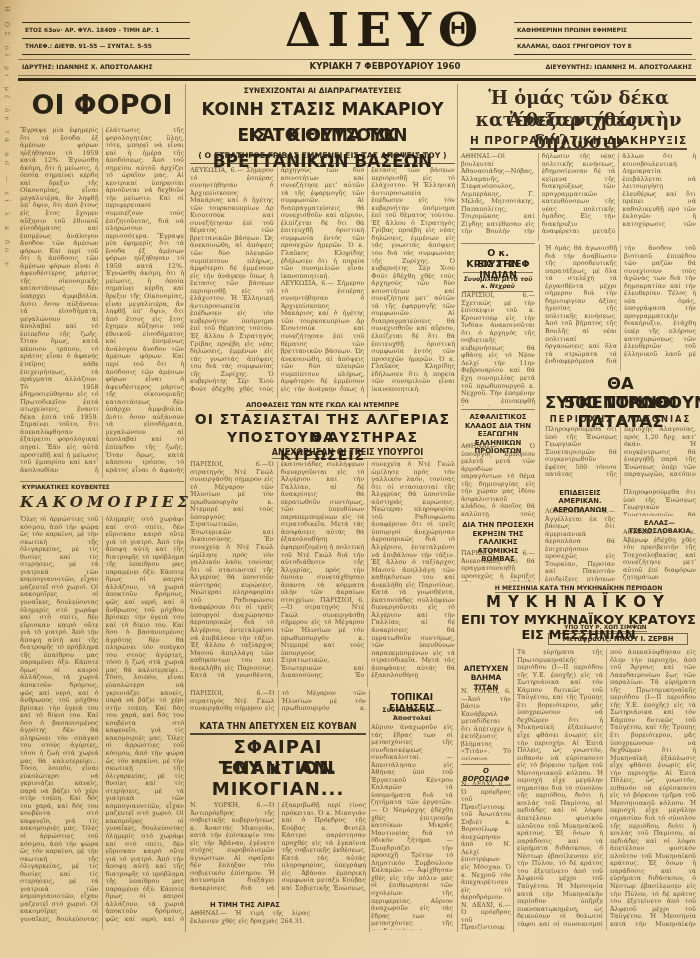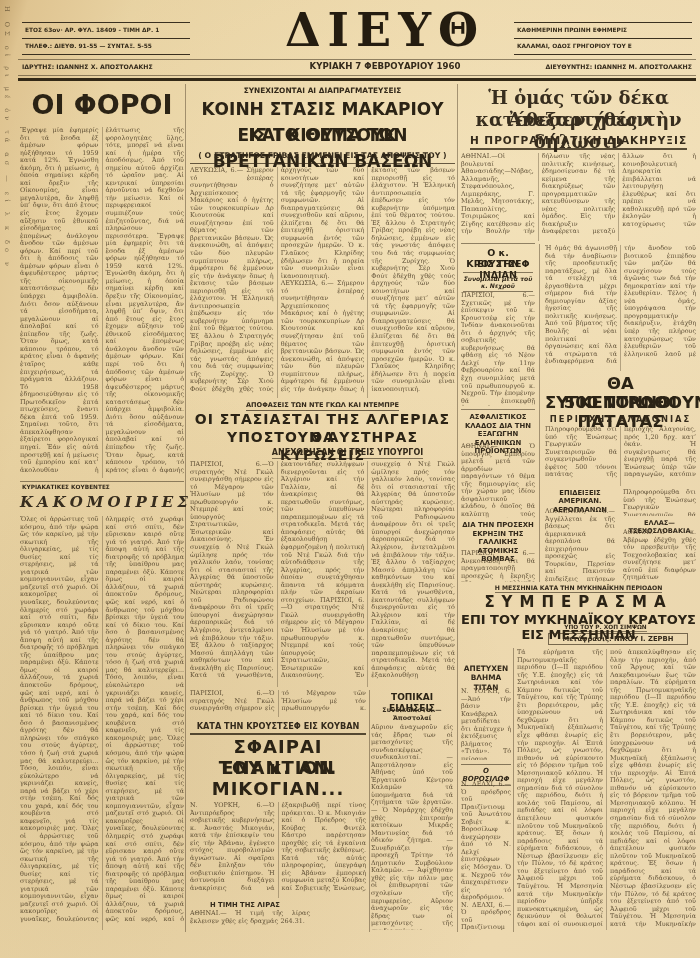--- a/index.html
+++ b/index.html
@@ -79,21 +79,21 @@
   <div class="abs kick" style="left:190px;top:151px;width:265px;font-size:7.8px;padding-bottom:3px;border-bottom:1.5px solid rgba(55,43,25,.75);">( Ο ΣΤΡΑΤΗΓΟΣ ΓΡΙΒΑΣ ΕΜΜΕΝΕΙ ΕΙΣ ΤΑΣ ΑΠΟΨΕΙΣ ΤΟΥ )</div>
   <div class="abs small c3" style="left:190px;top:167px;width:265px;height:231px;">ΛΕΥΚΩΣΙΑ, 6.— Σήμερον τό ἑσπέρας συνηντήθησαν ὁ Ἀρχιεπίσκοπος Μακάριος καί ὁ ἡγέτης τῶν τουρκοκυπρίων Δρ Κιουτσούκ καί συνεζήτησαν ἐπί τοῦ θέματος τῶν βρεττανικῶν βάσεων. Ὡς ἀνεκοινώθη, αἱ ἀπόψεις τῶν δύο πλευρῶν συμπίπτουν πλήρως, ἀμφότεροι δέ ἐμμένουν εἰς τήν ἀνάγκην ὅπως ἡ ἔκτασις τῶν βάσεων περιορισθῇ εἰς τό ἐλάχιστον. Ἡ Ἑλληνική ἀντιπροσωπεία ἐπέδωσεν εἰς τόν κυβερνήτην ὑπόμνημα ἐπί τοῦ θέματος τούτου. Ἐξ ἄλλου ὁ Στρατηγός Γρίβας προέβη εἰς νέας δηλώσεις, ἐμμένων εἰς τάς γνωστάς ἀπόψεις του διά τάς συμφωνίας τῆς Ζυρίχης. Ὁ κυβερνήτης Σέρ Χιού Φούτ ἐδέχθη χθές τούς ἀρχηγούς τῶν δύο κοινοτήτων καί συνεζήτησε μετ’ αὐτῶν τά τῆς ἐφαρμογῆς τῶν συμφωνιῶν. Αἱ διαπραγματεύσεις θά συνεχισθοῦν καί αὔριον, ἐλπίζεται δέ ὅτι θά ἐπιτευχθῇ ὁριστική συμφωνία ἐντός τῶν προσεχῶν ἡμερῶν. Ὁ κ. Γλαῦκος Κληρίδης ἐδήλωσεν ὅτι ἡ πορεία τῶν συνομιλιῶν εἶναι ἱκανοποιητική. ΛΕΥΚΩΣΙΑ, 6.— Σήμερον τό ἑσπέρας συνηντήθησαν ὁ Ἀρχιεπίσκοπος Μακάριος καί ὁ ἡγέτης τῶν τουρκοκυπρίων Δρ Κιουτσούκ καί συνεζήτησαν ἐπί τοῦ θέματος τῶν βρεττανικῶν βάσεων. Ὡς ἀνεκοινώθη, αἱ ἀπόψεις τῶν δύο πλευρῶν συμπίπτουν πλήρως, ἀμφότεροι δέ ἐμμένουν εἰς τήν ἀνάγκην ὅπως ἡ ἔκτασις τῶν βάσεων περιορισθῇ εἰς τό ἐλάχιστον. Ἡ Ἑλληνική ἀντιπροσωπεία ἐπέδωσεν εἰς τόν κυβερνήτην ὑπόμνημα ἐπί τοῦ θέματος τούτου. Ἐξ ἄλλου ὁ Στρατηγός Γρίβας προέβη εἰς νέας δηλώσεις, ἐμμένων εἰς τάς γνωστάς ἀπόψεις του διά τάς συμφωνίας τῆς Ζυρίχης. Ὁ κυβερνήτης Σέρ Χιού Φούτ ἐδέχθη χθές τούς ἀρχηγούς τῶν δύο κοινοτήτων καί συνεζήτησε μετ’ αὐτῶν τά τῆς ἐφαρμογῆς τῶν συμφωνιῶν. Αἱ διαπραγματεύσεις θά συνεχισθοῦν καί αὔριον, ἐλπίζεται δέ ὅτι θά ἐπιτευχθῇ ὁριστική συμφωνία ἐντός τῶν προσεχῶν ἡμερῶν. Ὁ κ. Γλαῦκος Κληρίδης ἐδήλωσεν ὅτι ἡ πορεία τῶν συνομιλιῶν εἶναι ἱκανοποιητική. ΛΕΥΚΩΣΙΑ, 6.— Σήμερον τό ἑσπέρας συνηντήθησαν ὁ Ἀρχιεπίσκοπος Μακάριος καί ὁ ἡγέτης τῶν τουρκοκυπρίων Δρ Κιουτσούκ καί συνεζήτησαν ἐπί τοῦ θέματος τῶν βρεττανικῶν βάσεων. Ὡς ἀνεκοινώθη, αἱ ἀπόψεις τῶν δύο πλευρῶν συμπίπτουν πλήρως, ἀμφότεροι δέ ἐμμένουν εἰς τήν ἀνάγκην ὅπως ἡ ἔκτασις τῶν βάσεων περιορισθῇ εἰς τό ἐλάχιστον. Ἡ Ἑλληνική ἀντιπροσωπεία ἐπέδωσεν εἰς τόν κυβερνήτην ὑπόμνημα ἐπί τοῦ θέματος τούτου. Ἐξ ἄλλου ὁ Στρατηγός Γρίβας προέβη εἰς νέας δηλώσεις, ἐμμένων εἰς τάς γνωστάς ἀπόψεις του διά τάς συμφωνίας τῆς Ζυρίχης. Ὁ κυβερνήτης Σέρ Χιού Φούτ ἐδέχθη χθές τούς ἀρχηγούς τῶν δύο κοινοτήτων καί συνεζήτησε μετ’ αὐτῶν τά τῆς ἐφαρμογῆς τῶν συμφωνιῶν. Αἱ διαπραγματεύσεις θά συνεχισθοῦν καί αὔριον, ἐλπίζεται δέ ὅτι θά ἐπιτευχθῇ ὁριστική συμφωνία ἐντός τῶν προσεχῶν ἡμερῶν. Ὁ κ. Γλαῦκος Κληρίδης ἐδήλωσεν ὅτι ἡ πορεία τῶν συνομιλιῶν εἶναι ἱκανοποιητική.</div>
 
   <div class="abs kick" style="left:190px;top:401px;width:265px;font-size:6.6px;"><span style="border-bottom:1px solid rgba(55,43,25,.7);padding-bottom:1px;">ΑΠΟΦΑΣΕΙΣ ΤΩΝ ΝΤΕ ΓΚΩΛ ΚΑΙ ΝΤΕΜΠΡΕ</span></div>
   <div class="abs hl sx80" style="left:190px;top:410px;width:265px;font-size:14px;line-height:18px;letter-spacing:1px;"><span>ΟΙ ΣΤΑΣΙΑΣΤΑΙ ΤΗΣ ΑΛΓΕΡΙΑΣ ΘΑ</span></div>
   <div class="abs hl sx80" style="left:190px;top:428px;width:265px;font-size:14px;line-height:18px;letter-spacing:1px;"><span>ΥΠΟΣΤΟΥΝ ΑΥΣΤΗΡΑΣ ΚΥΡΩΣΕΙΣ</span></div>
   <div class="abs kick" style="left:240px;top:448px;width:215px;font-size:8px;"><span style="border-bottom:1px solid rgba(55,43,25,.6);padding-bottom:1px;">ΑΝΕΧΩΡΗΣΑΝ ΟΙ ΤΡΕΙΣ ΥΠΟΥΡΓΟΙ</span></div>
   <div class="abs small c3" style="left:190px;top:461px;width:265px;height:226px;">ΠΑΡΙΣΙΟΙ, 6.—Ὁ στρατηγός Ντέ Γκώλ συνειργάσθη σήμερον εἰς τό Μέγαρον τῶν Ἠλυσίων μέ τόν πρωθυπουργόν κ. Ντεμπρέ καί τούς ὑπουργούς Στρατιωτικῶν, Ἐσωτερικῶν καί Δικαιοσύνης. Ἐν συνεχείᾳ ὁ Ντέ Γκώλ ὡμίλησε πρός τόν γαλλικόν λαόν, τονίσας ὅτι οἱ στασιασταί τῆς Ἀλγερίας θά ὑποστοῦν αὐστηράς κυρώσεις. Νεώτεραι πληροφορίαι τοῦ Ραδιοφώνου ἀναφέρουν ὅτι οἱ τρεῖς ὑπουργοί ἀνεχώρησαν ἀεροπορικῶς διά τό Ἀλγέριον, ἐντεταλμένοι νά ἐπιβάλουν τήν τάξιν. Ἐξ ἄλλου ὁ ταξίαρχος Μασσύ ἀπηλλάγη τῶν καθηκόντων του καί ἀνεκλήθη εἰς Παρισίους. Κατά τά γνωσθέντα, ἑκατοντάδες συλλήψεων διενεργοῦνται εἰς τό Ἀλγέριον καί τήν Γαλλίαν, αἱ δέ ἀνακρίσεις θά περατωθοῦν συντόμως, τῶν ὑπευθύνων παραπεμπομένων εἰς τά στρατοδικεῖα. Μετά τάς ἀποφάσεις αὐτάς θά ἐξακολουθήσῃ ἐφαρμοζομένη ἡ πολιτική τοῦ Ντέ Γκώλ διά τήν αὐτοδιάθεσιν τῆς Ἀλγερίας, πρός τήν ὁποίαν συνετάχθησαν ἅπαντα τά κόμματα πλήν τῶν ἀκραίων στοιχείων. ΠΑΡΙΣΙΟΙ, 6.—Ὁ στρατηγός Ντέ Γκώλ συνειργάσθη σήμερον εἰς τό Μέγαρον τῶν Ἠλυσίων μέ τόν πρωθυπουργόν κ. Ντεμπρέ καί τούς ὑπουργούς Στρατιωτικῶν, Ἐσωτερικῶν καί Δικαιοσύνης. Ἐν συνεχείᾳ ὁ Ντέ Γκώλ ὡμίλησε πρός τόν γαλλικόν λαόν, τονίσας ὅτι οἱ στασιασταί τῆς Ἀλγερίας θά ὑποστοῦν αὐστηράς κυρώσεις. Νεώτεραι πληροφορίαι τοῦ Ραδιοφώνου ἀναφέρουν ὅτι οἱ τρεῖς ὑπουργοί ἀνεχώρησαν ἀεροπορικῶς διά τό Ἀλγέριον, ἐντεταλμένοι νά ἐπιβάλουν τήν τάξιν. Ἐξ ἄλλου ὁ ταξίαρχος Μασσύ ἀπηλλάγη τῶν καθηκόντων του καί ἀνεκλήθη εἰς Παρισίους. Κατά τά γνωσθέντα, ἑκατοντάδες συλλήψεων διενεργοῦνται εἰς τό Ἀλγέριον καί τήν Γαλλίαν, αἱ δέ ἀνακρίσεις θά περατωθοῦν συντόμως, τῶν ὑπευθύνων παραπεμπομένων εἰς τά στρατοδικεῖα. Μετά τάς ἀποφάσεις αὐτάς θά ἐξακολουθήσῃ ἐφαρμοζομένη ἡ πολιτική τοῦ Ντέ Γκώλ διά τήν αὐτοδιάθεσιν τῆς Ἀλγερίας, πρός τήν ὁποίαν συνετάχθησαν ἅπαντα τά κόμματα πλήν τῶν ἀκραίων στοιχείων. ΠΑΡΙΣΙΟΙ, 6.—Ὁ στρατηγός Ντέ Γκώλ συνειργάσθη σήμερον εἰς τό Μέγαρον τῶν Ἠλυσίων μέ τόν πρωθυπουργόν κ. Ντεμπρέ καί τούς ὑπουργούς Στρατιωτικῶν, Ἐσωτερικῶν καί Δικαιοσύνης. Ἐν συνεχείᾳ ὁ Ντέ Γκώλ ὡμίλησε πρός τόν γαλλικόν λαόν, τονίσας ὅτι οἱ στασιασταί τῆς Ἀλγερίας θά ὑποστοῦν αὐστηράς κυρώσεις. Νεώτεραι πληροφορίαι τοῦ Ραδιοφώνου ἀναφέρουν ὅτι οἱ τρεῖς ὑπουργοί ἀνεχώρησαν ἀεροπορικῶς διά τό Ἀλγέριον, ἐντεταλμένοι νά ἐπιβάλουν τήν τάξιν. Ἐξ ἄλλου ὁ ταξίαρχος Μασσύ ἀπηλλάγη τῶν καθηκόντων του καί ἀνεκλήθη εἰς Παρισίους. Κατά τά γνωσθέντα, ἑκατοντάδες συλλήψεων διενεργοῦνται εἰς τό Ἀλγέριον καί τήν Γαλλίαν, αἱ δέ ἀνακρίσεις θά περατωθοῦν συντόμως, τῶν ὑπευθύνων παραπεμπομένων εἰς τά στρατοδικεῖα. Μετά τάς ἀποφάσεις αὐτάς θά ἐξακολουθήσῃ ἐφαρμοζομένη ἡ πολιτική τοῦ Ντέ Γκώλ διά τήν αὐτοδιάθεσιν τῆς Ἀλγερίας, πρός τήν ὁποίαν συνετάχθησαν ἅπαντα τά κόμματα πλήν τῶν ἀκραίων στοιχείων.</div>
   <div class="abs small c2" style="left:190px;top:690px;width:176px;height:27px;">ΠΑΡΙΣΙΟΙ, 6.—Ὁ στρατηγός Ντέ Γκώλ συνειργάσθη σήμερον εἰς τό Μέγαρον τῶν Ἠλυσίων μέ τόν πρωθυπουργόν κ. Ντεμπρέ καί τούς ὑπουργούς Στρατιωτικῶν, Ἐσωτερικῶν καί Δικαιοσύνης. Ἐν συνεχείᾳ ὁ Ντέ Γκώλ ὡμίλησε πρός τόν γαλλικόν λαόν, τονίσας ὅτι οἱ στασιασταί τῆς Ἀλγερίας θά ὑποστοῦν αὐστηράς κυρώσεις. Νεώτεραι πληροφορίαι τοῦ Ραδιοφώνου ἀναφέρουν ὅτι οἱ τρεῖς ὑπουργοί ἀνεχώρησαν ἀεροπορικῶς διά τό Ἀλγέριον, ἐντεταλμένοι νά ἐπιβάλουν τήν τάξιν. Ἐξ ἄλλου ὁ ταξίαρχος Μασσύ ἀπηλλάγη τῶν καθηκόντων του καί ἀνεκλήθη εἰς Παρισίους. Κατά τά γνωσθέντα, ἑκατοντάδες συλλήψεων διενεργοῦνται εἰς τό Ἀλγέριον καί τήν Γαλλίαν, αἱ δέ ἀνακρίσεις θά περατωθοῦν συντόμως, τῶν ὑπευθύνων παραπεμπομένων εἰς τά στρατοδικεῖα. Μετά τάς ἀποφάσεις αὐτάς θά ἐξακολουθήσῃ ἐφαρμοζομένη ἡ πολιτική τοῦ Ντέ Γκώλ διά τήν αὐτοδιάθεσιν τῆς Ἀλγερίας, πρός τήν ὁποίαν συνετάχθησαν ἅπαντα τά κόμματα πλήν τῶν ἀκραίων στοιχείων.</div>
 
-  <div class="abs kick" style="left:190px;top:721px;width:176px;font-size:8.2px;padding-bottom:2px;border-bottom:2px solid rgba(48,38,20,.8);">ΚΑΤΑ ΤΗΝ ΚΡΟΥΣΤΣΕΦ ΕΙΣ ΚΟΥΒΑΝ</div>
+  <div class="abs kick" style="left:190px;top:721px;width:176px;font-size:8.2px;padding-bottom:2px;border-bottom:2px solid rgba(48,38,20,.8);">ΚΑΤΑ ΤΗΝ ΑΠΕΤΥΧΕΝ ΕΙΣ ΚΟΥΒΑΝ</div>
   <div class="abs hl sx80" style="left:190px;top:757px;width:176px;font-size:18px;line-height:21px;letter-spacing:1px;"><span>ΤΟΥ κ. ΑΝ. ΜΙΚΟΓΙΑΝ...</span></div>
   <div class="abs hl sx80" style="left:190px;top:736px;width:176px;font-size:18px;line-height:21px;letter-spacing:1px;"><span>ΣΦΑΙΡΑΙ ΕΝΑΝΤΙΟΝ</span></div>
   <div class="abs small c2" style="left:190px;top:802px;width:176px;height:96px;">Ν. ΥΟΡΚΗ, 6.—Ὁ Ἀντιπρόεδρος τῆς σοβιετικῆς κυβερνήσεως κ. Ἀναστάς Μικογιάν, κατά τήν ἐπίσκεψίν του εἰς τήν Ἀβάναν, ἐγένετο στόχος πυροβολισμῶν ἀγνώστων. Αἱ σφαῖραι δέν ἔπληξαν τόν σοβιετικόν ἐπίσημον. Ἡ ἀστυνομία διεξάγει ἀνακρίσεις διά νά ἐξακριβωθῇ περί τίνος πρόκειται. Ὁ κ. Μικογιάν καί ὁ Πρόεδρος τῆς Κούβας κ. Φιντέλ Κάστρο παρέστησαν προχθές εἰς τά ἐγκαίνια τῆς σοβιετικῆς ἐκθέσεως. Κατά τάς αὐτάς πληροφορίας, ὑπεγράφη εἰς Ἀβάναν ἐμπορική συμφωνία μεταξύ Κούβας καί Σοβιετικῆς Ἑνώσεως, προβλέπουσα τήν ἀγοράν σακχάρεως καί τήν χορήγησιν πιστώσεων 100 ἑκατομμυρίων δολλαρίων. Ὁ σοβιετικός ἐπίσημος ἀνεχώρησε χθές ἐπιστρέφων εἰς Μόσχαν. Ν. ΥΟΡΚΗ, 6.—Ὁ Ἀντιπρόεδρος τῆς σοβιετικῆς κυβερνήσεως κ. Ἀναστάς Μικογιάν, κατά τήν ἐπίσκεψίν του εἰς τήν Ἀβάναν, ἐγένετο στόχος πυροβολισμῶν ἀγνώστων. Αἱ σφαῖραι δέν ἔπληξαν τόν σοβιετικόν ἐπίσημον. Ἡ ἀστυνομία διεξάγει ἀνακρίσεις διά νά ἐξακριβωθῇ περί τίνος πρόκειται. Ὁ κ. Μικογιάν καί ὁ Πρόεδρος τῆς Κούβας κ. Φιντέλ Κάστρο παρέστησαν προχθές εἰς τά ἐγκαίνια τῆς σοβιετικῆς ἐκθέσεως. Κατά τάς αὐτάς πληροφορίας, ὑπεγράφη εἰς Ἀβάναν ἐμπορική συμφωνία μεταξύ Κούβας καί Σοβιετικῆς Ἑνώσεως, προβλέπουσα τήν ἀγοράν σακχάρεως καί τήν χορήγησιν πιστώσεων 100 ἑκατομμυρίων δολλαρίων. Ὁ σοβιετικός ἐπίσημος ἀνεχώρησε χθές ἐπιστρέφων εἰς Μόσχαν.</div>
 
   <div class="abs kick" style="left:190px;top:901px;width:110px;font-size:6.8px;text-align:center;">Η ΤΙΜΗ ΤΗΣ ΛΙΡΑΣ</div>
   <div class="abs small" style="left:190px;top:910px;width:120px;height:17px;">ΑΘΗΝΑΙ.— Ἡ τιμή τῆς λίρας ἔκλεισεν χθές εἰς δραχμάς 264.31.</div>
 
   <div class="abs hl sx75" style="left:371px;top:692px;width:82px;font-size:9px;line-height:11px;"><span>ΤΟΠΙΚΑΙ ΕΙΔΗΣΕΙΣ</span></div>
   <div class="abs kick" style="left:371px;top:706px;width:82px;font-size:6.3px;line-height:7.6px;">Συνδικαλισταί.— Ἀποστολαί</div>
   <div class="abs small" style="left:371px;top:724px;width:82px;height:206px;">Αὔριον ἀναχωροῦν εἰς τάς ἕδρας των οἱ μετασχόντες τῆς συνδιασκέψεως συνδικαλισταί. — Ἀπεστάλησαν εἰς Ἀθήνας ὑπό τοῦ Ἐργατικοῦ Κέντρου Καλαμῶν τά ὑπομνήματα διά τά ζητήματα τῶν ἐργατῶν. — Ὁ Νομάρχης ἐδέχθη χθές ἐπιτροπήν κατοίκων Μικρᾶς Μαντινείας διά τό ὁδικόν ζήτημα. — Συνεδριάζει τήν προσεχῆ Τρίτην τό Δημοτικόν Συμβούλιον Καλαμῶν. — Ἀφίχθησαν χθές εἰς τήν πόλιν μας οἱ ἐπιθεωρηταί τῶν σχολείων τῆς περιφερείας. Αὔριον ἀναχωροῦν εἰς τάς ἕδρας των οἱ μετασχόντες τῆς συνδιασκέψεως συνδικαλισταί. — Ἀπεστάλησαν εἰς Ἀθήνας ὑπό τοῦ Ἐργατικοῦ Κέντρου Καλαμῶν τά ὑπομνήματα διά τά ζητήματα τῶν ἐργατῶν. — Ὁ Νομάρχης ἐδέχθη χθές ἐπιτροπήν κατοίκων Μικρᾶς Μαντινείας διά τό ὁδικόν ζήτημα. — Συνεδριάζει τήν προσεχῆ Τρίτην τό Δημοτικόν Συμβούλιον Καλαμῶν. — Ἀφίχθησαν χθές εἰς τήν πόλιν μας οἱ ἐπιθεωρηταί τῶν σχολείων τῆς περιφερείας.</div>
@@ -123,21 +123,21 @@
   <div class="abs small" style="left:461px;top:550px;width:74px;height:32px;">ΠΑΡΙΣΙΟΙ, 6.— Ἀνεκοινώθη ὅτι θά πραγματοποιηθῇ προσεχῶς ἡ ἔκρηξις τῆς γαλλικῆς ἀτομικῆς βόμβας εἰς τήν Σαχάραν. Ἡ ἰδία ὅμως ἀνακοίνωσις τῆς Ε΄ Δημοκρατίας ἀφήνει νά νοηθῇ ὅτι τό πείραμα θά παρακολουθήσουν εἰδικοί ἐπιστήμονες. ΠΑΡΙΣΙΟΙ, 6.— Ἀνεκοινώθη ὅτι θά πραγματοποιηθῇ προσεχῶς ἡ ἔκρηξις τῆς γαλλικῆς ἀτομικῆς βόμβας εἰς τήν Σαχάραν. Ἡ ἰδία ὅμως ἀνακοίνωσις τῆς Ε΄ Δημοκρατίας ἀφήνει νά νοηθῇ ὅτι τό πείραμα θά παρακολουθήσουν εἰδικοί ἐπιστήμονες.</div>
 
   <div class="abs kick" style="left:545px;top:489px;width:70px;font-size:6.8px;line-height:8.4px;">ΕΠΙΔΕΙΞΕΙΣ ΑΜΕΡΙΚΑΝ. ΑΕΡΟΠΛΑΝΩΝ</div>
   <div class="abs small" style="left:545px;top:508px;width:70px;height:74px;">ΛΟΝΔΙΝΟΝ, 6.— Ἀγγέλλεται ἐκ τῆς βάσεως ὅτι ἀμερικανικά ἀεροπλάνα θά ἐπιχειρήσουν προσεχῶς εἰς Τουρκίαν, Περσίαν καί Πακιστάν ἐπιδείξεις πτήσεων καί προόδου, εἰς διαφόρους ἐπιδείξεις ταχύτητος, μεταξύ ἄλλων ὅπλων. ΛΟΝΔΙΝΟΝ, 6.— Ἀγγέλλεται ἐκ τῆς βάσεως ὅτι ἀμερικανικά ἀεροπλάνα θά ἐπιχειρήσουν προσεχῶς εἰς Τουρκίαν, Περσίαν καί Πακιστάν ἐπιδείξεις πτήσεων καί προόδου, εἰς διαφόρους ἐπιδείξεις ταχύτητος, μεταξύ ἄλλων ὅπλων.</div>
 
   <div class="abs small" style="left:623px;top:489px;width:73px;height:27px;">Πληροφορούμεθα ὅτι ὑπό τῆς Ἑνώσεως Γεωργικῶν Συνεταιρισμῶν θά συγκεντρωθοῦν ἐφέτος 500 τόννοι πατάτας τῆς περιοχῆς Ἀλαγονίας, πρός 1,20 δρχ. κατ’ ὀκάν. Ἡ συγκέντρωσις θά ἐνεργηθῇ παρά τῆς Ἑνώσεως ὑπέρ τῶν παραγωγῶν, κατόπιν σχετικῆς ὑποδείξεως τῆς Ἀγροτικῆς Τραπέζης. Οἱ ἐνδιαφερόμενοι παραγωγοί δέον νά ὑποβάλουν δηλώσεις εἰς τά γραφεῖα τῆς Ἑνώσεως ἐντός 10ημέρου, ἀφοῦ ἡ παράδοσις θά γίνῃ τμηματικῶς εἰς τάς ἀποθήκας τῆς ὀργανώσεως.</div>
   <div class="abs kick" style="left:623px;top:519px;width:73px;font-size:6.6px;">ΕΛΛΑΣ—ΤΣΕΧΟΣΛΟΒΑΚΙΑ</div>
   <div class="abs small" style="left:623px;top:529px;width:73px;height:53px;">ΑΘΗΝΑΙ.—Ὁ κ. Ἀβέρωφ ἐδέχθη χθές τόν πρεσβευτήν τῆς Τσεχοσλοβακίας καί συνεζήτησε μετ’ αὐτοῦ ἐπί διαφόρων ζητημάτων ἐνδιαφερόντων τάς δύο χώρας. ΑΘΗΝΑΙ.—Ὁ κ. Ἀβέρωφ ἐδέχθη χθές τόν πρεσβευτήν τῆς Τσεχοσλοβακίας καί συνεζήτησε μετ’ αὐτοῦ ἐπί διαφόρων ζητημάτων ἐνδιαφερόντων τάς δύο χώρας.</div>
 
   <div class="abs kick" style="left:461px;top:584px;width:235px;font-size:6.1px;"><span style="border-bottom:1px solid rgba(55,43,25,.6);padding-bottom:1px;">Η ΜΕΣΣΗΝΙΑ ΚΑΤΑ ΤΗΝ ΜΥΚΗΝΑΪΚΗΝ ΠΕΡΙΟΔΟΝ</span></div>
-  <div class="abs hl" style="left:461px;top:593px;width:235px;font-size:15px;letter-spacing:7px;">ΣΥΜΠΕΡΑΣΜΑ</div>
+  <div class="abs hl" style="left:461px;top:593px;width:235px;font-size:15px;letter-spacing:7px;">ΜΥΚΗΝΑΪΚΟΥ</div>
   <div class="abs hl sx85" style="left:461px;top:612px;width:235px;font-size:13px;"><span>ΕΠΙ ΤΟΥ ΜΥΚΗΝΑΪΚΟΥ ΚΡΑΤΟΥΣ ΕΙΣ ΜΕΣΣΗΝΙΑΝ</span></div>
   <div class="abs kick" style="left:515px;top:624px;width:181px;font-size:5.8px;"><span style="border-bottom:1px solid rgba(55,43,25,.55);padding-bottom:1px;">ΥΠΟ ΤΟΥ Ρ. ΧΟΠ ΣΙΜΨΩΝ</span></div>
   <div class="abs kick" style="left:548px;top:633px;width:140px;font-size:6.8px;border:1px solid rgba(55,43,25,.65);padding:1px 0;">Μετάφρασις: ΝΙΚΟΥ Ι. ΖΕΡΒΗ</div>
   <div class="abs small c2" style="left:517px;top:649px;width:179px;height:281px;">Τά εὑρήματα τῆς Πρωτομυκηναϊκῆς περιόδου (Ι—ΙΙ περιόδου τῆς Υ.Ε. ἐποχῆς) εἰς τά Σωτηριάνικα καί τόν Κάμπον δυτικῶς τοῦ Ταϋγέτου, καί τῆς Τρύπης ἔτι βορειότερον, μᾶς ὑποχρεώνουν νά δεχθῶμεν ὅτι ἡ Μυκηναϊκή ἐξάπλωσις εἶχε φθάσει ἐνωρίς εἰς τήν περιοχήν. Αἱ Ἑπτά Πόλεις, ὡς γνωστόν, πιθανόν νά εὑρίσκοντο εἰς τό βόρειον τμῆμα τοῦ Μεσσηνιακοῦ κόλπου. Ἡ περιοχή εἶχε μεγάλην σημασίαν διά τό σύνολον τῆς περιόδου, διότι ἡ κοιλάς τοῦ Παμίσου, αἱ πεδιάδες καί οἱ λόφοι ἀπετέλουν φυσικόν πλοῦτον τοῦ Μυκηναϊκοῦ κράτους. Ἐξ ὅσων ἡ παράδοσις καί τά εὑρήματα διδάσκουν, ὁ Νέστωρ ἐβασίλευσεν εἰς τήν Πύλον, τό δέ κράτος του ἐξετείνετο ἀπό τοῦ Ἀλφειοῦ μέχρι τοῦ Ταϋγέτου. Ἡ Μεσσηνία κατά τήν Μυκηναϊκήν περίοδον ὑπῆρξε πυκνοκατῳκημένη, ὡς δεικνύουν οἱ θολωτοί τάφοι καί οἱ συνοικισμοί πού ἀπεκαλύφθησαν εἰς ὅλην τήν περιοχήν, ἀπό τοῦ Ἄργους καί τῶν Λακεδαιμονίων ἕως τῶν παραλίων. Τά εὑρήματα τῆς Πρωτομυκηναϊκῆς περιόδου (Ι—ΙΙ περιόδου τῆς Υ.Ε. ἐποχῆς) εἰς τά Σωτηριάνικα καί τόν Κάμπον δυτικῶς τοῦ Ταϋγέτου, καί τῆς Τρύπης ἔτι βορειότερον, μᾶς ὑποχρεώνουν νά δεχθῶμεν ὅτι ἡ Μυκηναϊκή ἐξάπλωσις εἶχε φθάσει ἐνωρίς εἰς τήν περιοχήν. Αἱ Ἑπτά Πόλεις, ὡς γνωστόν, πιθανόν νά εὑρίσκοντο εἰς τό βόρειον τμῆμα τοῦ Μεσσηνιακοῦ κόλπου. Ἡ περιοχή εἶχε μεγάλην σημασίαν διά τό σύνολον τῆς περιόδου, διότι ἡ κοιλάς τοῦ Παμίσου, αἱ πεδιάδες καί οἱ λόφοι ἀπετέλουν φυσικόν πλοῦτον τοῦ Μυκηναϊκοῦ κράτους. Ἐξ ὅσων ἡ παράδοσις καί τά εὑρήματα διδάσκουν, ὁ Νέστωρ ἐβασίλευσεν εἰς τήν Πύλον, τό δέ κράτος του ἐξετείνετο ἀπό τοῦ Ἀλφειοῦ μέχρι τοῦ Ταϋγέτου. Ἡ Μεσσηνία κατά τήν Μυκηναϊκήν περίοδον ὑπῆρξε πυκνοκατῳκημένη, ὡς δεικνύουν οἱ θολωτοί τάφοι καί οἱ συνοικισμοί πού ἀπεκαλύφθησαν εἰς ὅλην τήν περιοχήν, ἀπό τοῦ Ἄργους καί τῶν Λακεδαιμονίων ἕως τῶν παραλίων.</div>
 
   <div class="abs kick" style="left:461px;top:664px;width:50px;font-size:7.4px;line-height:9.4px;">ΑΠΕΤΥΧΕΝ ΒΛΗΜΑ ΤΙΤΑΝ</div>
   <div class="abs small" style="left:461px;top:688px;width:50px;height:72px;">Ν. ΥΟΡΚΗ, 6.—Ἀπό τήν βάσιν Κανάβεραλ μεταδίδεται ὅτι ἀπέτυχεν ἡ ἐκτόξευσις βλήματος «Τιτάν». Τό πείραμα διήρκεσε 57 δευτερόλεπτα μετά τήν ἐκτόξευσιν. Ν. ΥΟΡΚΗ, 6.—Ἀπό τήν βάσιν Κανάβεραλ μεταδίδεται ὅτι ἀπέτυχεν ἡ ἐκτόξευσις βλήματος «Τιτάν». Τό πείραμα διήρκεσε 57 δευτερόλεπτα μετά τήν ἐκτόξευσιν.</div>
   <div class="abs kick tb" style="left:461px;top:764px;width:50px;font-size:7px;padding:2px 0;">Ο ΒΟΡΟΣΙΛΩΦ</div>
   <div class="abs small" style="left:461px;top:781px;width:50px;height:149px;">Ν. ΔΕΛΧΙ, 6.—Ὁ πρόεδρος τοῦ Πραιζίντιουμ τοῦ Ἀνωτάτου Σοβιέτ κ. Βοροσίλωφ ἀνεχώρησεν ἀπό τό Ν. Δελχί ἐπιστρέφων εἰς Μόσχαν. Ὁ κ. Νεχροῦ τόν ἀπεχαιρέτισεν εἰς τό ἀεροδρόμιον. Ν. ΔΕΛΧΙ, 6.—Ὁ πρόεδρος τοῦ Πραιζίντιουμ τοῦ Ἀνωτάτου Σοβιέτ κ. Βοροσίλωφ ἀνεχώρησεν ἀπό τό Ν. Δελχί ἐπιστρέφων εἰς Μόσχαν. Ὁ κ. Νεχροῦ τόν ἀπεχαιρέτισεν εἰς τό ἀεροδρόμιον. Ν. ΔΕΛΧΙ, 6.—Ὁ πρόεδρος τοῦ Πραιζίντιουμ τοῦ Ἀνωτάτου Σοβιέτ κ. Βοροσίλωφ ἀνεχώρησεν ἀπό τό Ν. Δελχί ἐπιστρέφων εἰς Μόσχαν. Ὁ κ. Νεχροῦ τόν ἀπεχαιρέτισεν εἰς τό ἀεροδρόμιον.</div>
 

